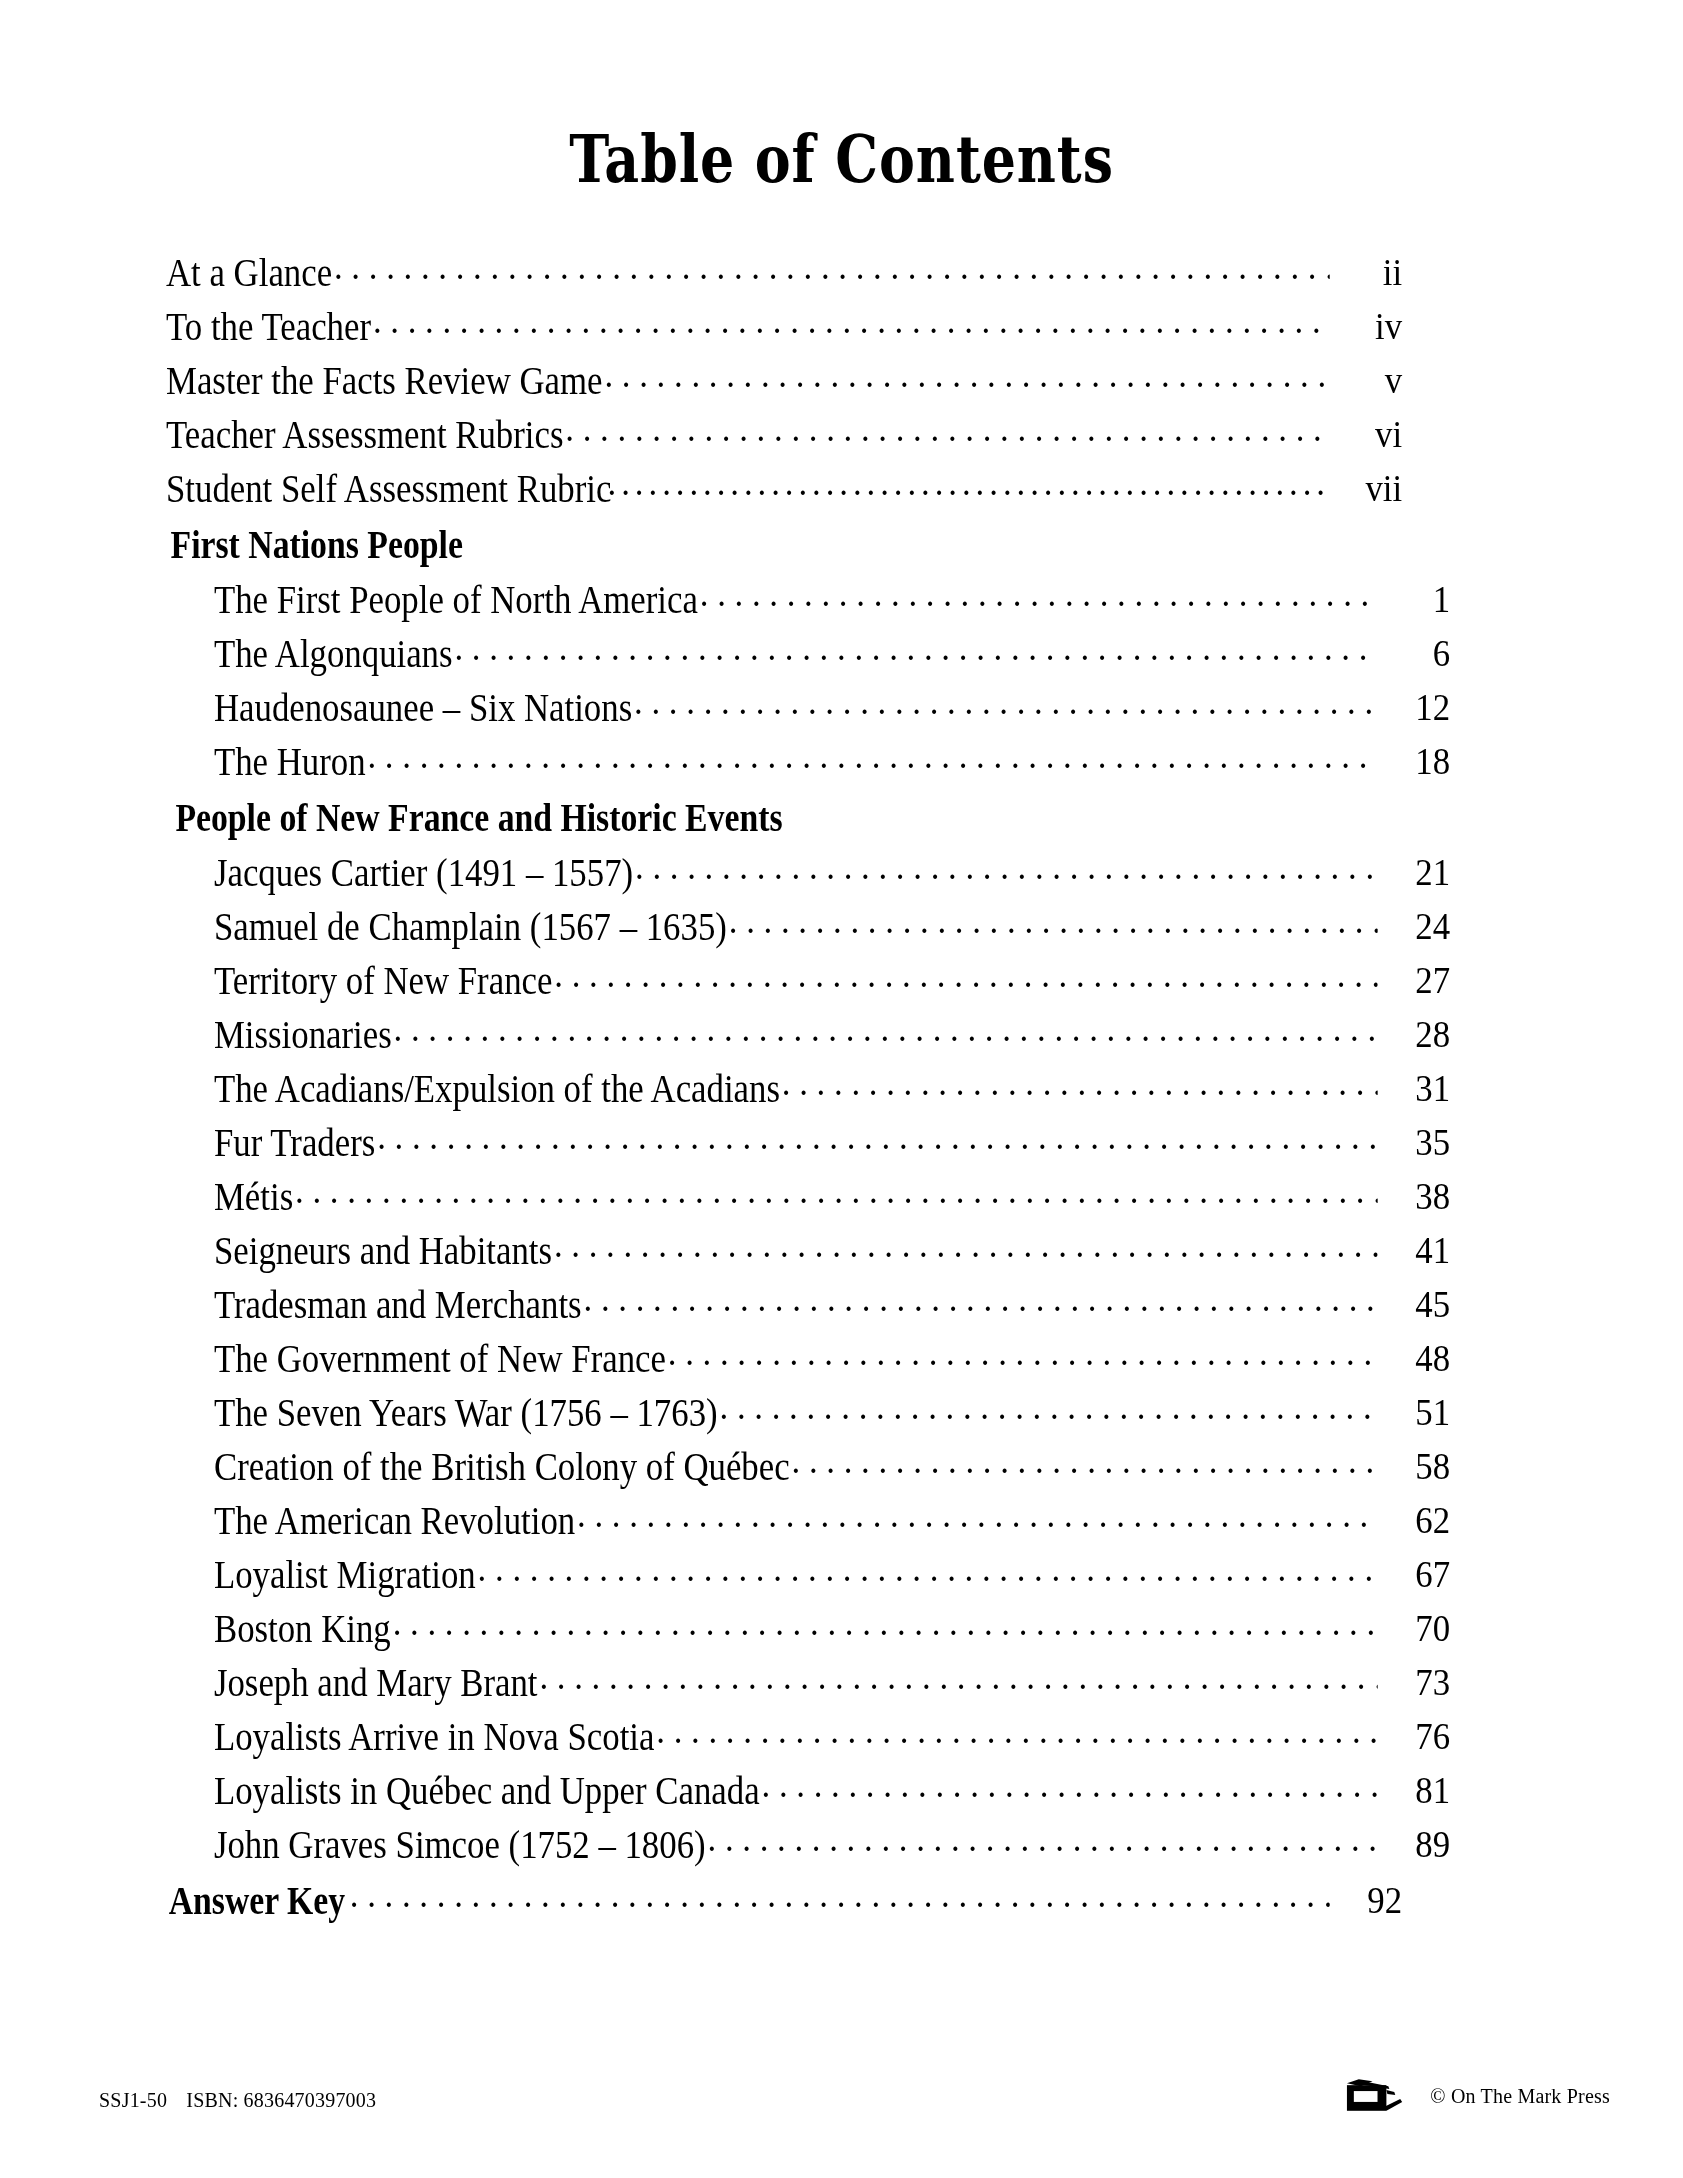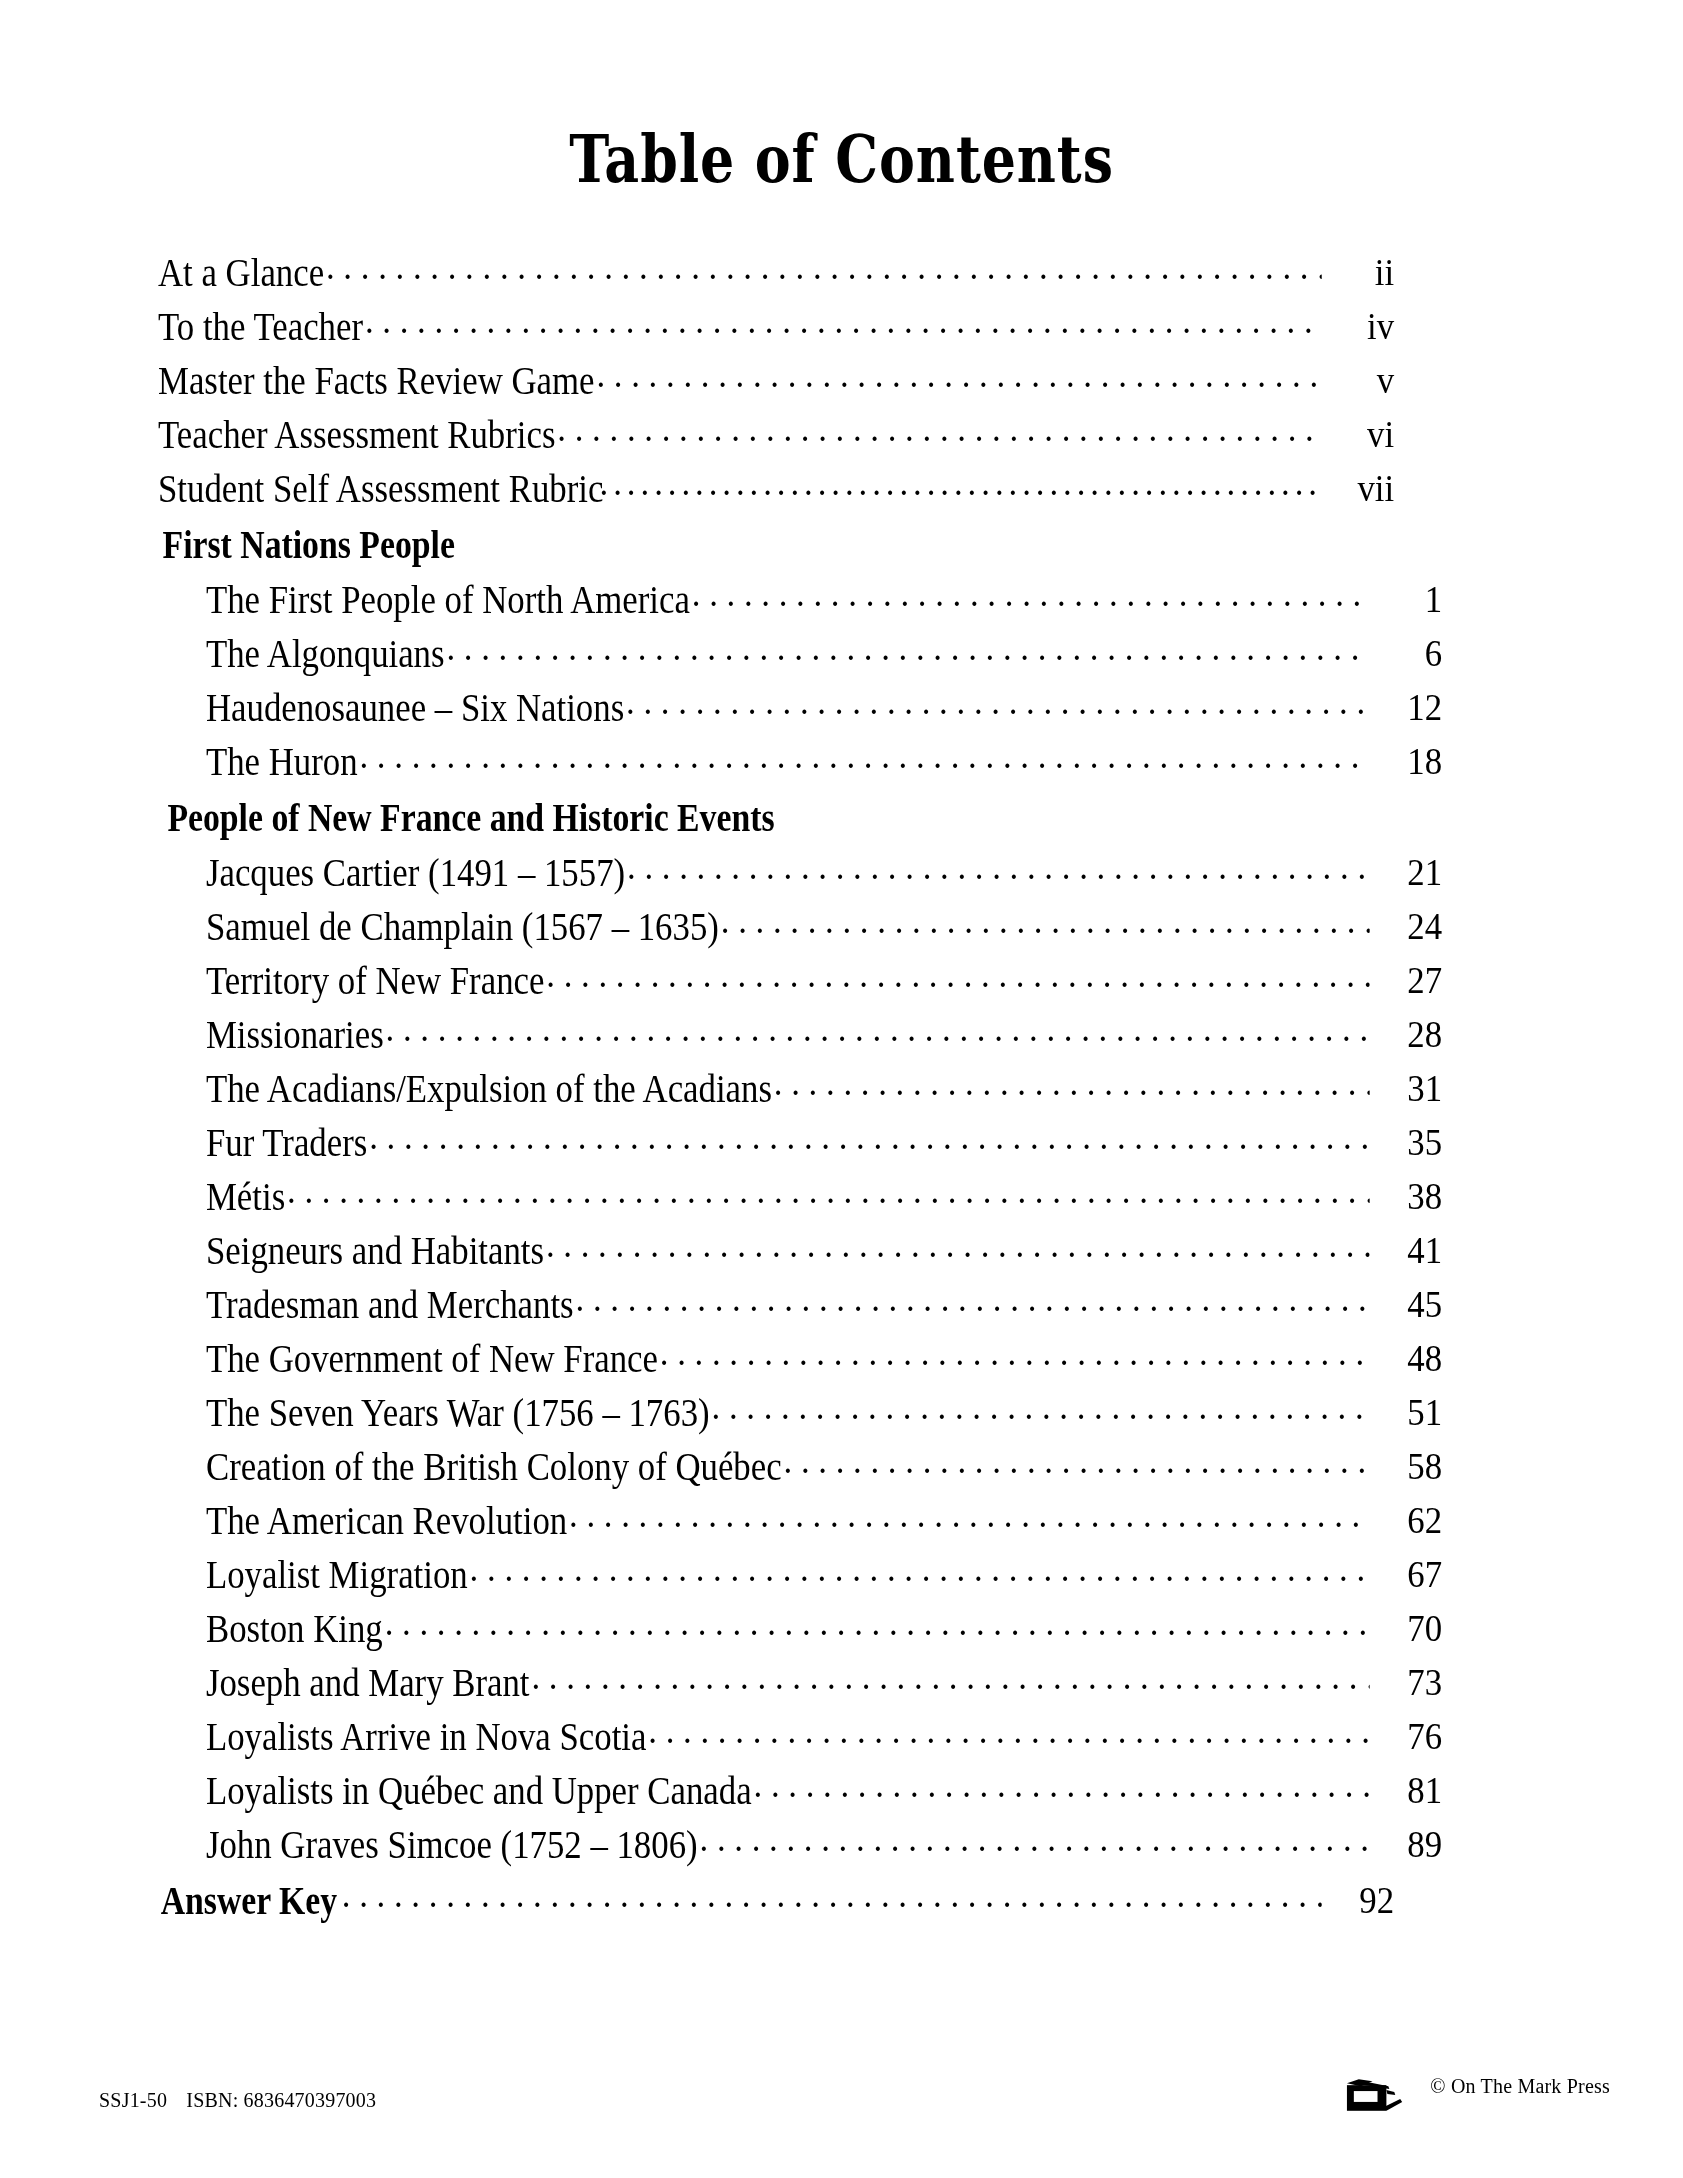--- a/index.html
+++ b/index.html
@@ -32,21 +32,21 @@
     line-height: 1;
     font-stretch: condensed;
     transform: scaleX(0.92);
     transform-origin: center top;
   }
 
   
   .toc {
     position: absolute;
     top: 246px;
-    left: 158px;
+    left: 166px;
     width: 1315px;
   }
 
   .toc-row {
     display: flex;
     align-items: baseline;
     width: 100%;
     height: 54px;
     font-size: 37px;
     line-height: 54px;
@@ -134,21 +134,21 @@
     top: 26px;
     width: 1683px;
     text-align: center;
     font-size: 24px;
   }
   .footer-right {
     position: absolute;
     right: 73px;
     top: 16px;
     display: flex;
-    align-items: flex-start;
+    align-items: center;
     gap: 16px;
   }
   .otm-logo {
     width: 71px;
     height: 42px;
     position: relative;
     flex: 0 0 auto;
   }
   .otm-copy {
     font-size: 20px;

